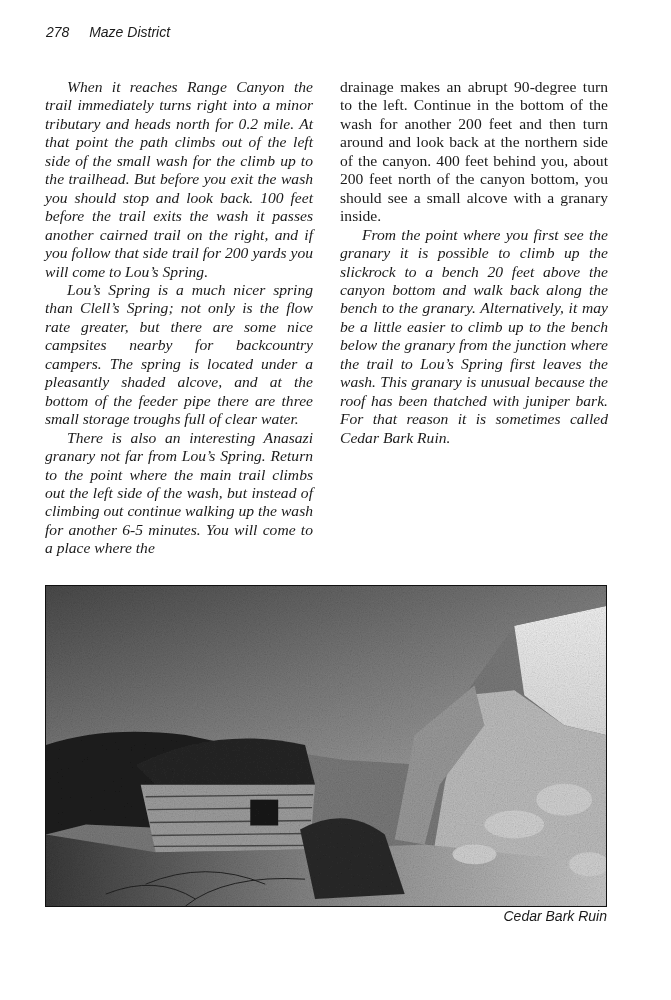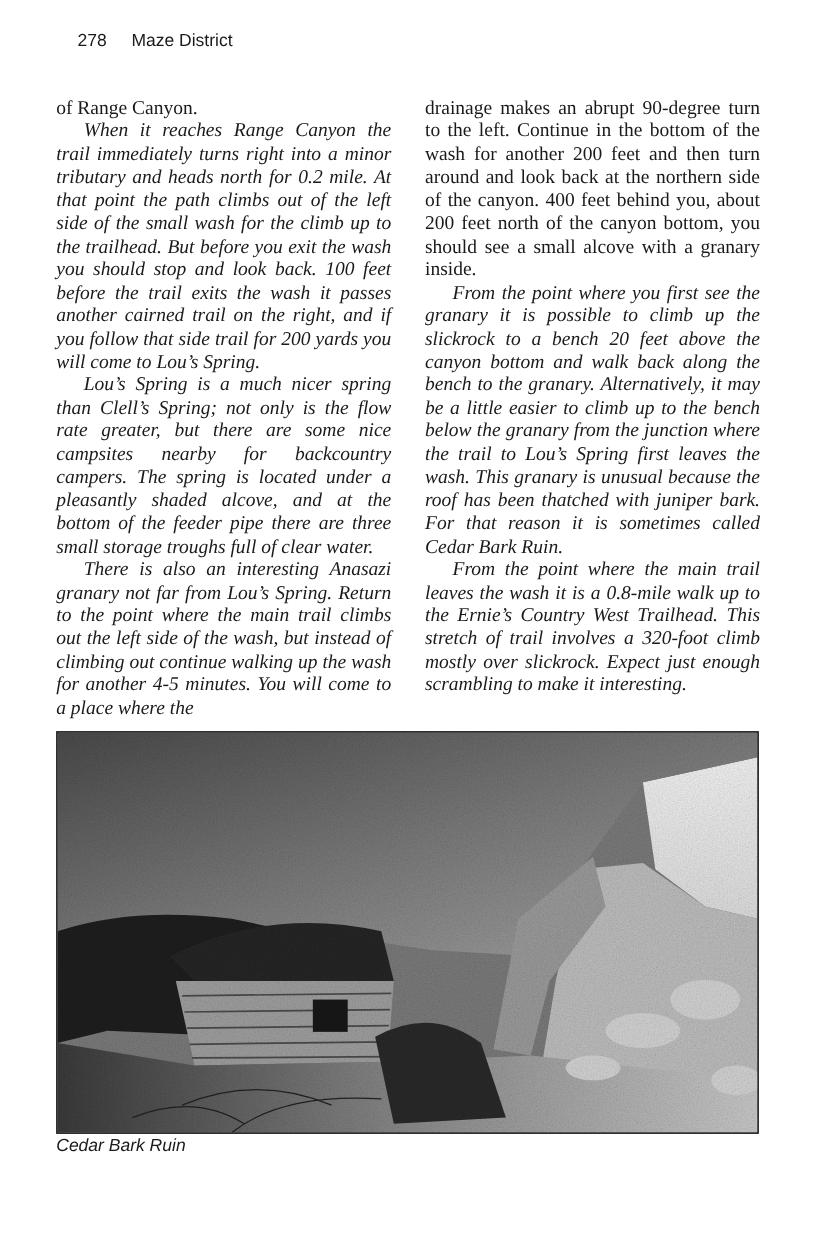--- a/index.html
+++ b/index.html
@@ -2,61 +2,59 @@
 <html><head>
   <meta charset="utf-8">
   <style>
     html, body { margin: 0; padding: 0; background: #ffffff; }
     body {
       width: 671px; height: 1000px; position: relative; overflow: hidden;
       color: #1a1a1a;
     }
     .running-head {
       position: absolute; left: 46px; top: 24px;
-      font-family: "Liberation Sans", sans-serif; 
-      font-size: 14px; color: #1a1a1a; white-space: pre; margin-left: 16px;
+      font-family: "Liberation Sans", sans-serif; font-style: italic;
+      font-size: 14px; color: #1a1a1a; white-space: pre;
     }
     .running-head .pg { margin-right: 12px; }
     .col {
       position: absolute; top: 78px; width: 268px;
       font-family: "Liberation Serif", serif; font-size: 15.6px;
       line-height: 18.45px; text-align: justify; color: #1a1a1a;
     }
     .col-left { left: 45px; }
     .col-right { left: 340px; }
     .col p { margin: 0; }
     .col p.indent { text-indent: 22px; font-style: italic; }
     .figure {
       position: absolute; left: 45px; top: 585px; width: 562px; height: 322px;
       border: 1.5px solid #111; box-sizing: border-box; overflow: hidden;
       background: #6b6b6b;
     }
     .figure svg { display: block; width: 100%; height: 100%; }
     .caption {
-      position: absolute; left: 45px; top: 907px; width: 562px; text-align: left;
+      position: absolute; left: 45px; top: 907px; width: 562px; text-align: right;
       font-family: "Liberation Sans", sans-serif; font-style: italic;
       font-size: 14px; line-height: 18px; color: #1a1a1a;
     }
   </style>
 </head>
 <body>
 
 <div class="running-head"><span class="pg">278</span>  <span>Maze District</span></div>
 
 <div class="col col-left">
-  <p>of Range Canyon.</p>
   <p class="indent">When it reaches Range Canyon the trail immediately turns right into a minor tributary and heads north for 0.2 mile.  At that point the path climbs out of the left side of the small wash for the climb up to the trailhead.  But before you exit the wash you should stop and look back.  100 feet before the trail exits the wash it passes another cairned trail on the right, and if you follow that side trail for 200 yards you will come to Lou’s Spring.</p>
   <p class="indent">Lou’s Spring is a much nicer spring than Clell’s Spring; not only is the flow rate greater, but there are some nice campsites nearby for backcountry campers.  The spring is located under a pleasantly shaded alcove, and at the bottom of the feeder pipe there are three small storage troughs full of clear water.</p>
-  <p class="indent">There is also an interesting Anasazi granary not far from Lou’s Spring.  Return to the point where the main trail climbs out the left side of the wash, but instead of climbing out continue walking up the wash for another 4-5 minutes.  You will come to a place where the</p>
+  <p class="indent">There is also an interesting Anasazi granary not far from Lou’s Spring.  Return to the point where the main trail climbs out the left side of the wash, but instead of climbing out continue walking up the wash for another 6-5 minutes.  You will come to a place where the</p>
 </div>
 
 <div class="col col-right">
   <p>drainage makes an abrupt 90-degree turn to the left.  Continue in the bottom of the wash for another 200 feet and then turn around and look back at the northern side of the canyon.  400 feet behind you, about 200 feet north of the canyon bottom, you should see a small alcove with a granary inside.</p>
   <p class="indent">From the point where you first see the granary it is possible to climb up the slickrock to a bench 20 feet above the canyon bottom and walk back along the bench to the granary.  Alternatively, it may be a little easier to climb up to the bench below the granary from the junction where the trail to Lou’s Spring first leaves the wash.  This granary is unusual because the roof has been thatched with juniper bark.  For that reason it is sometimes called Cedar Bark Ruin.</p>
-  <p class="indent">From the point where the main trail leaves the wash it is a 0.8-mile walk up to the Ernie’s Country West Trailhead.  This stretch of trail involves a 320-foot climb mostly over slickrock.  Expect just enough scrambling to make it interesting.</p>
 </div>
 
 <div class="figure" aria-label="Black-and-white photograph of a stone granary under a rock alcove overhang">
   <svg viewBox="0 0 562 322" preserveAspectRatio="none">
     <defs>
       <filter id="grain" x="0" y="0" width="100%" height="100%">
         <feTurbulence type="fractalNoise" baseFrequency="0.9" numOctaves="2" seed="4" result="n"></feTurbulence>
         <feColorMatrix type="saturate" values="0" in="n" result="g"></feColorMatrix>
         <feComponentTransfer in="g" result="g2">
           <feFuncA type="table" tableValues="0 0.55"></feFuncA>

